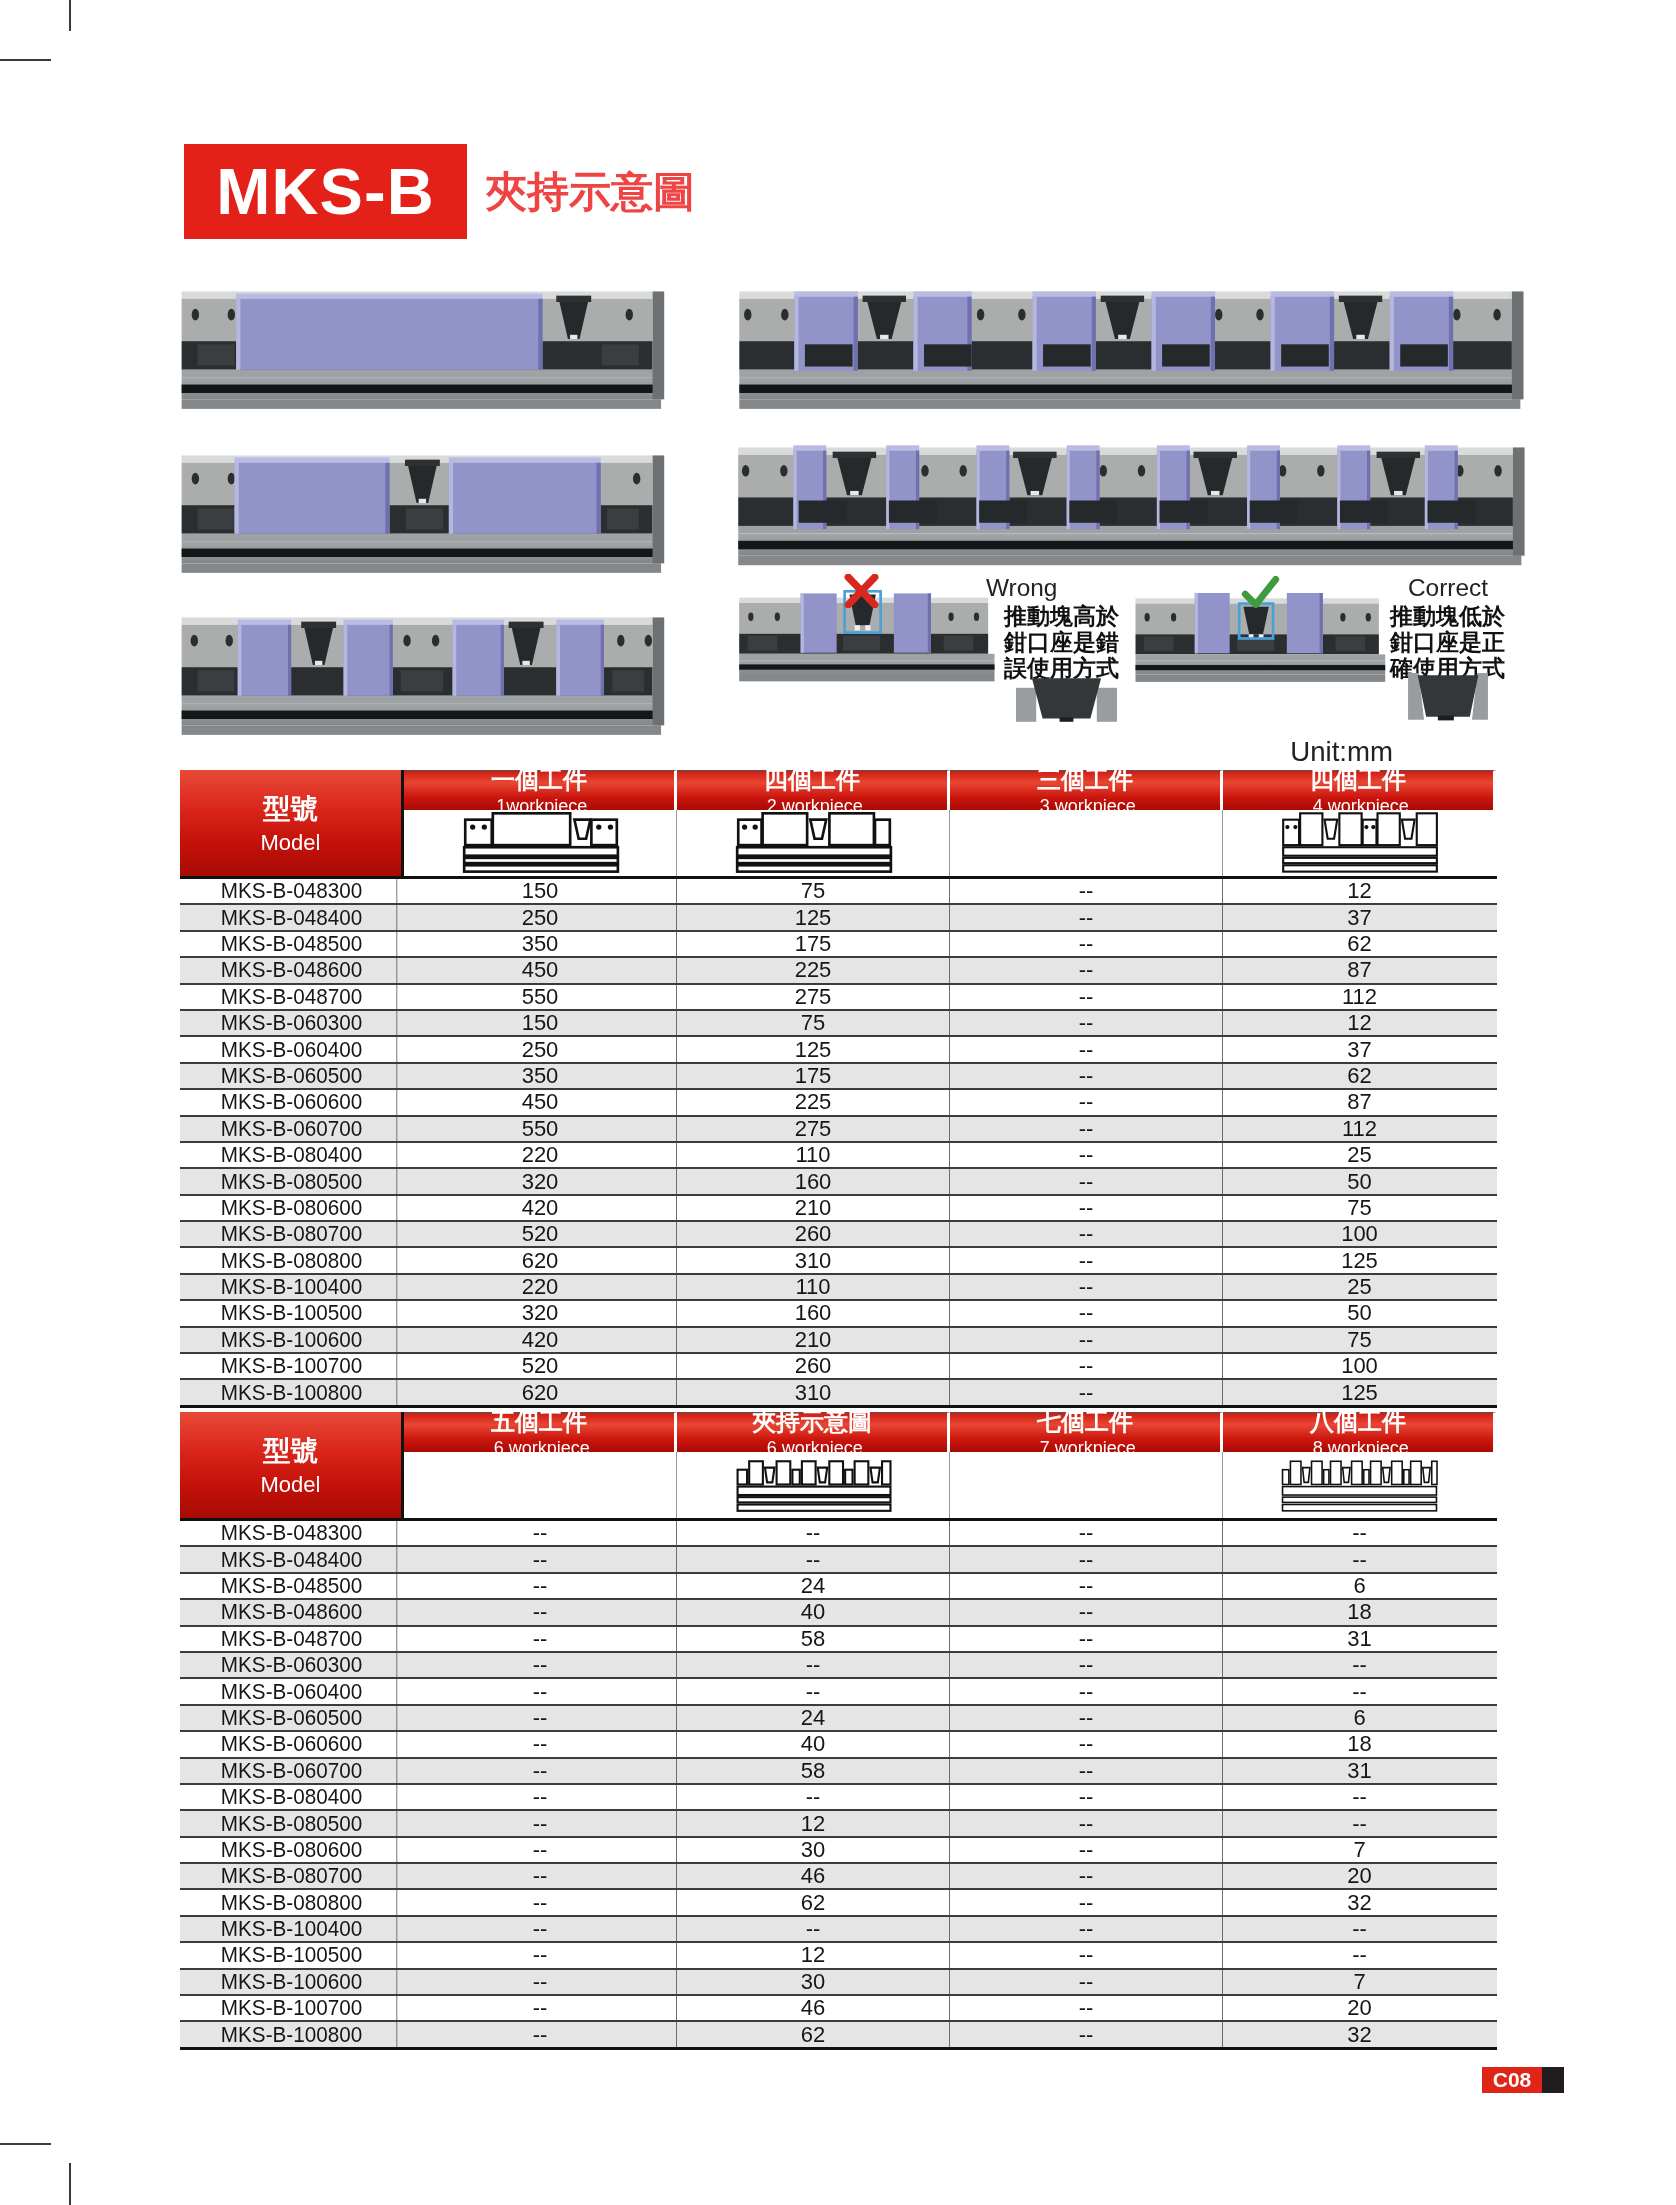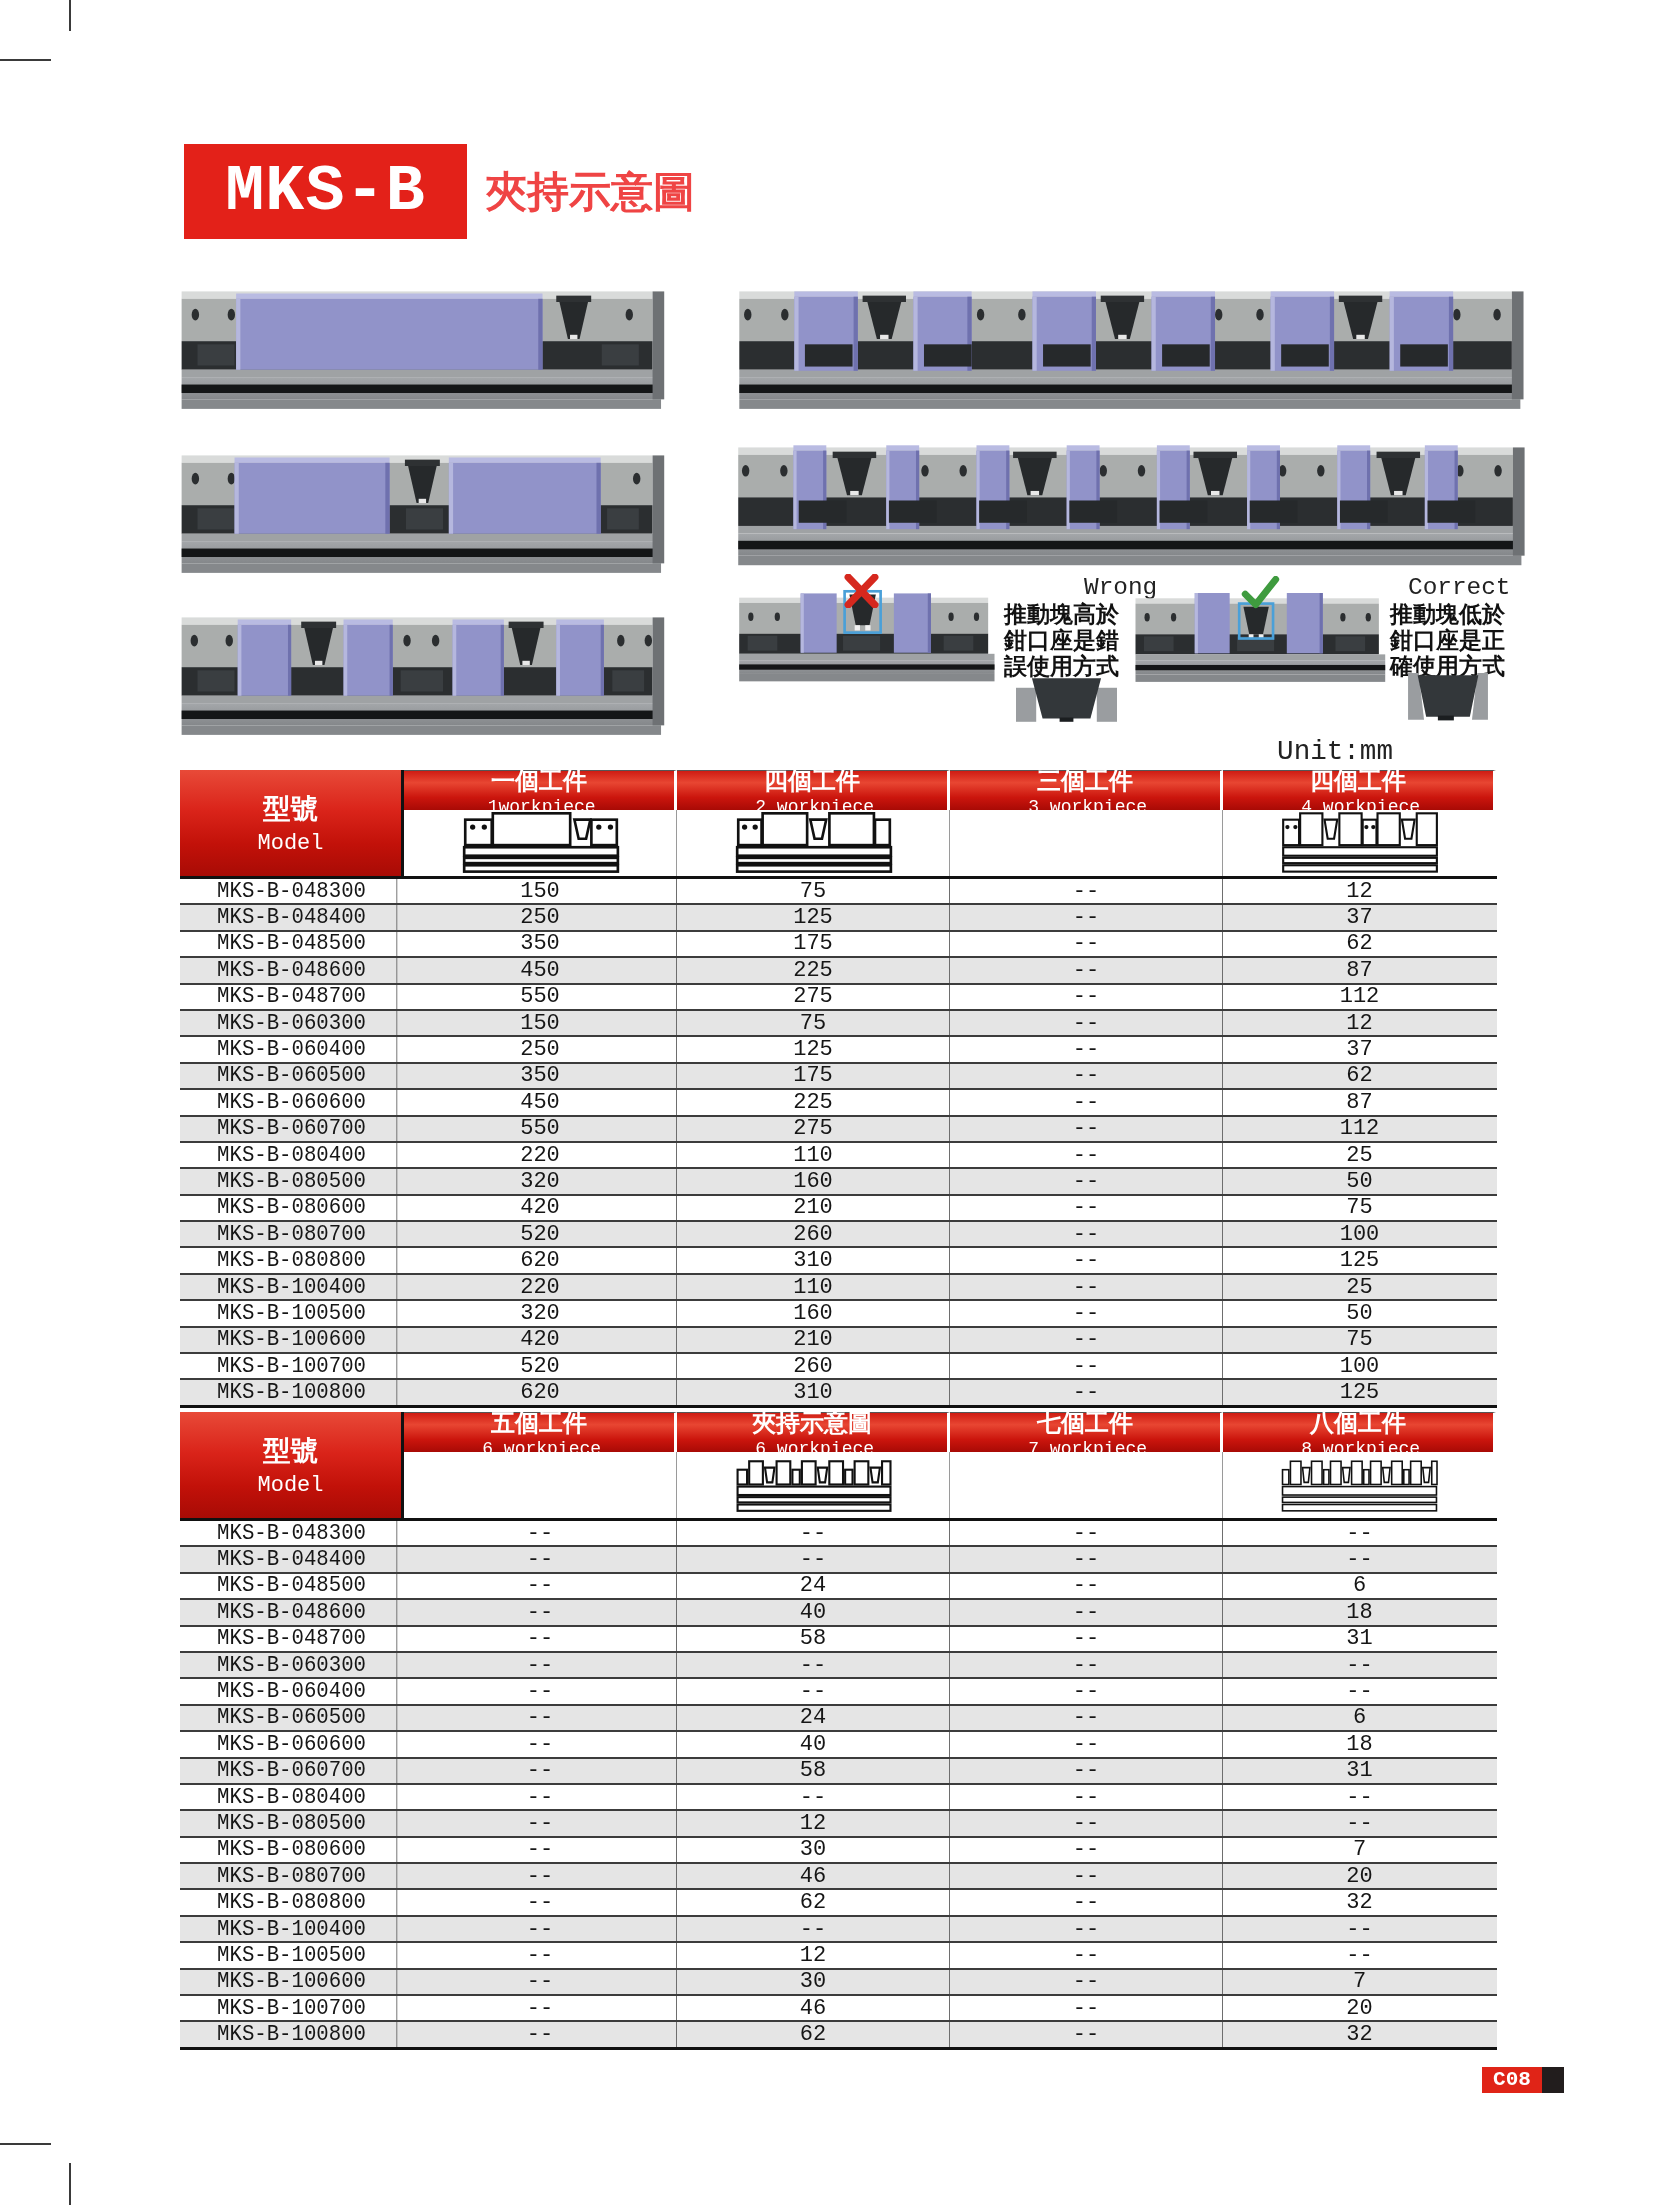--- a/index.html
+++ b/index.html
@@ -1,17 +1,17 @@
 <!DOCTYPE html>
 <html style="font-size:8.5px"><head>
 <meta charset="utf-8">
 <style>
   html,body{margin:0;padding:0;background:#fff;}
   #page{position:relative;width:1564px;height:2205px;background:#ffffff;overflow:hidden;
-        font-family:Liberation Mono, monospace;color:#1a1a1a;}
+        font-family:Liberation Sans, sans-serif;color:#1a1a1a;}
 
   
   .cropmark{position:absolute;background:#3a3a3a;}
 
   
   .model-badge{position:absolute;left:184px;top:144px;width:283px;height:95px;
     background:#e32119;display:flex;align-items:center;justify-content:center;}
   .model-badge span{color:#fff;font-size:65px;font-weight:bold;letter-spacing:1.1px;}
   .page-title{position:absolute;left:485px;top:155px;height:74px;display:flex;align-items:center;}
   .title-zh{font-size:42px;font-weight:600;color:#ef4444;}
@@ -345,21 +345,21 @@
     <rect x="296" y="14" width="70" height="112" fill="#9193c9"></rect>
       <rect x="360" y="14" width="6" height="112" fill="#6f71ae"></rect>
     <polygon points="212,16 262,16 250,74 224,74" fill="#26292b"></polygon>
     <rect x="222" y="74" width="10" height="10" fill="#f0f0f0"></rect>
       <rect x="242" y="74" width="10" height="10" fill="#f0f0f0"></rect>
     <rect x="203" y="10" width="68" height="78" fill="none" stroke="#4aa0d8" stroke-width="5"></rect>
   </svg>
   <svg class="illus" style="left:843px;top:574px" width="37" height="34" viewBox="0 0 70 64">
     <path d="M10 6 L60 58 M60 6 L10 58" stroke="#d6281e" stroke-width="14" stroke-linecap="round" fill="none"></path>
   </svg>
-  <div class="demo-label" style="left:1084px;top:574px">Wrong</div>
+  <div class="demo-label" style="left:986px;top:574px">Wrong</div>
   <div class="demo-note" style="left:1004px;top:603px">推動塊高於
 鉗口座是錯
 誤使用方式</div>
   <svg class="illus" style="left:1016px;top:678px" width="101" height="44" viewBox="0 0 190 82">
     <rect x="0" y="18" width="38" height="64" fill="#9a9da0"></rect>
     <rect x="152" y="18" width="38" height="64" fill="#9a9da0"></rect>
     <polygon points="30,0 160,0 140,76 50,76" fill="#33373a"></polygon>
     <rect x="82" y="74" width="26" height="8" fill="#1b1e20"></rect>
   </svg>
 

